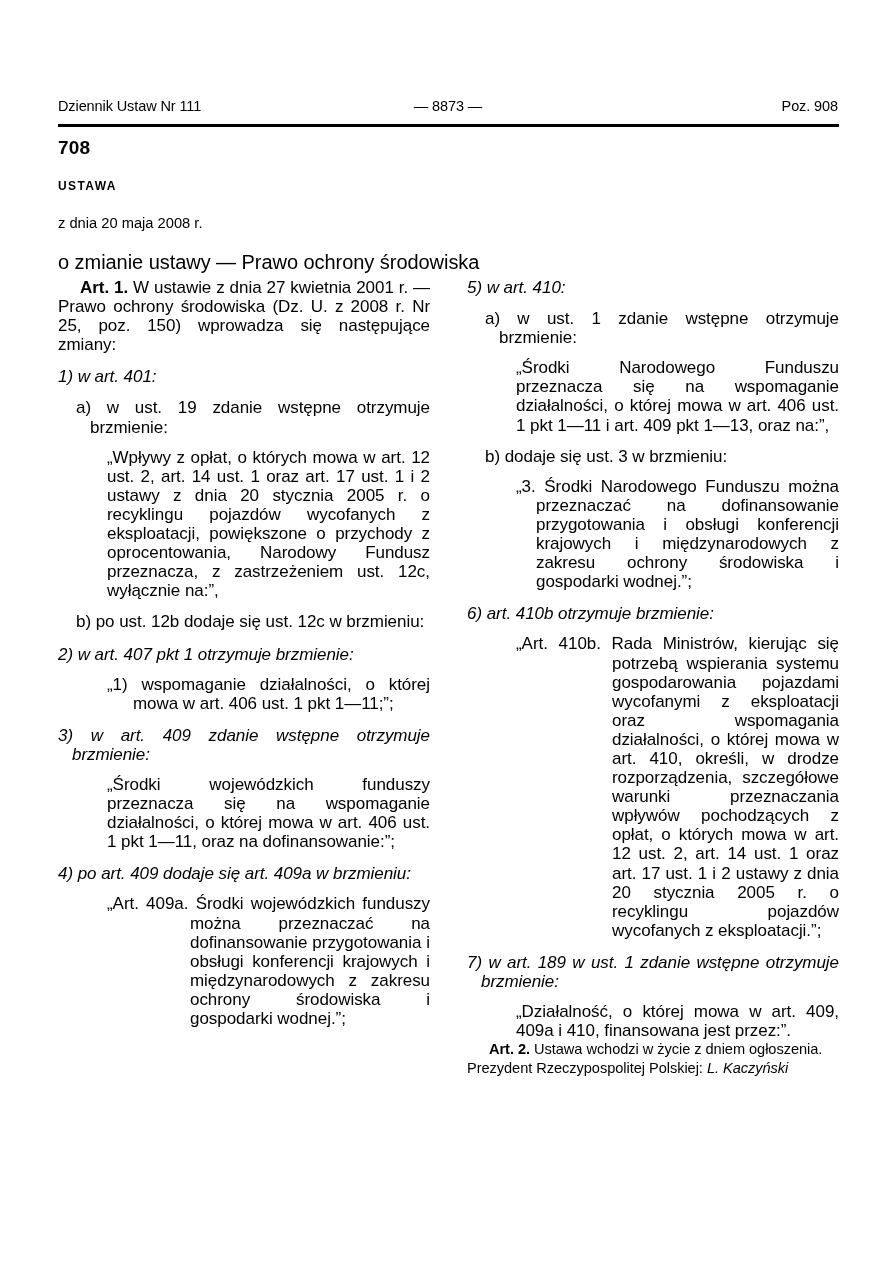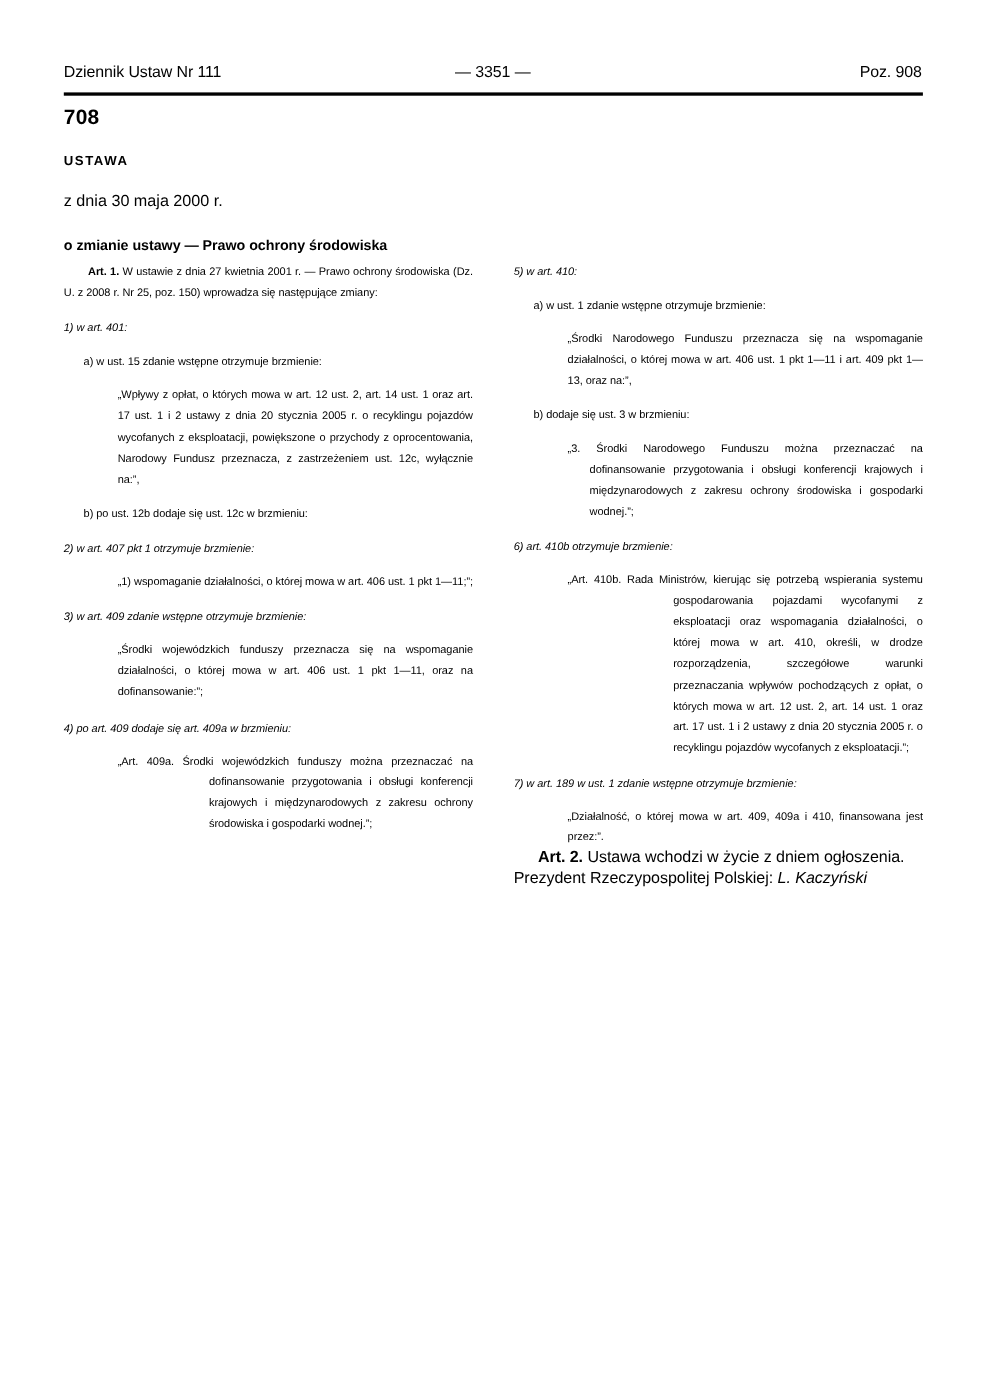--- a/index.html
+++ b/index.html
@@ -12,20 +12,21 @@
     height: 1265px;
     font-family: "Liberation Sans", sans-serif;
     color: #000000;
     -webkit-font-smoothing: antialiased;
   }
   .page {
     position: relative;
     width: 895px;
     height: 944px;
     box-sizing: border-box;
+    margin-top: 40px;
   }
 
   
   .runhead {
     position: absolute;
     left: 58px;
     top: 58px;
     width: 780px;
     height: 30px;
   }
@@ -84,22 +85,22 @@
     letter-spacing: 1.4px;
     line-height: 17px;
     margin-bottom: 20px;
   }
   .t-date {
     font-size: 14.7px;
     line-height: 17px;
     margin-bottom: 22px;
   }
   .t-subject {
-    font-size: 13px;
-    font-weight: bold;
+    font-size: 20px;
+    font-weight: normal;
     letter-spacing: -0.05px;
     line-height: 17px;
   }
 
   
   .columns {
     position: absolute;
     top: 238px;
     left: 58px;
     width: 781px;
@@ -107,21 +108,21 @@
   .col {
     position: absolute;
     top: 0;
     width: 372px;
   }
   .col-left  { left: 0px; }
   .col-right { left: 409px; }
 
   
   .p {
-    font-size: 10px;
+    font-size: 17px;
     line-height: 19.1px;
     text-align: justify;
     text-justify: inter-word;
     margin: 0;
     letter-spacing: -0.05px;
     word-spacing: 0px;
     hyphens: none;
   }
   .p b { font-weight: bold; }
 
@@ -160,41 +161,41 @@
   .closing-indent { text-indent: 22px; }
   .sig { text-align: right; }
 </style>
 </head>
 <body>
 
 <div class="page">
 
   <div class="runhead">
     <div class="rh-left">Dziennik Ustaw Nr 111</div>
-    <div class="rh-center">— 3351 —</div>
+    <div class="rh-center">— 8873 —</div>
     <div class="rh-right">Poz. 908</div>
   </div>
   <div class="rule"></div>
 
   <div class="titleblock">
     <div class="t-number">708</div>
     <div class="t-ustawa">USTAWA</div>
-    <div class="t-date">z dnia 30 maja 2000 r.</div>
+    <div class="t-date">z dnia 20 maja 2008 r.</div>
     <div class="t-subject">o zmianie ustawy — Prawo ochrony środowiska</div>
   </div>
 
   <div class="columns">
 
     <div class="col col-left">
 
       <p class="p lvl-0 indent-first gap-lead"><b>Art. 1.</b><span> W ustawie z dnia 27 kwietnia 2001 r. — Prawo ochrony środowiska (Dz. U. z 2008 r. Nr 25, poz. 150) wprowadza się następujące zmiany:</span></p>
 
       <p class="p lvl-1 gap-item last-line-left">1) w art. 401:</p>
 
-      <p class="p lvl-2 gap-sub last-line-left">a) w ust. 15 zdanie wstępne otrzymuje brzmienie:</p>
+      <p class="p lvl-2 gap-sub last-line-left">a) w ust. 19 zdanie wstępne otrzymuje brzmienie:</p>
 
       <p class="p lvl-3 gap-quote last-line-left">„Wpływy z opłat, o których mowa w art. 12 ust. 2, art. 14 ust. 1 oraz art. 17 ust. 1 i 2 ustawy z dnia 20 stycznia 2005 r. o recyklingu pojazdów wycofanych z eksploatacji, powiększone o przychody z oprocentowania, Narodowy Fundusz przeznacza, z zastrzeżeniem ust. 12c, wyłącznie na:”,</p>
 
       <p class="p lvl-2 gap-sub last-line-left">b) po ust. 12b dodaje się ust. 12c w brzmieniu:</p>
 
 
       <p class="p lvl-1 gap-item last-line-left">2) w art. 407 pkt 1 otrzymuje brzmienie:</p>
 
       <p class="p q-hang-26 gap-quote last-line-left"><span>„1)</span><span> wspomaganie działalności, o której mowa w art. 406 ust. 1 pkt 1—11;”;</span></p>
 

